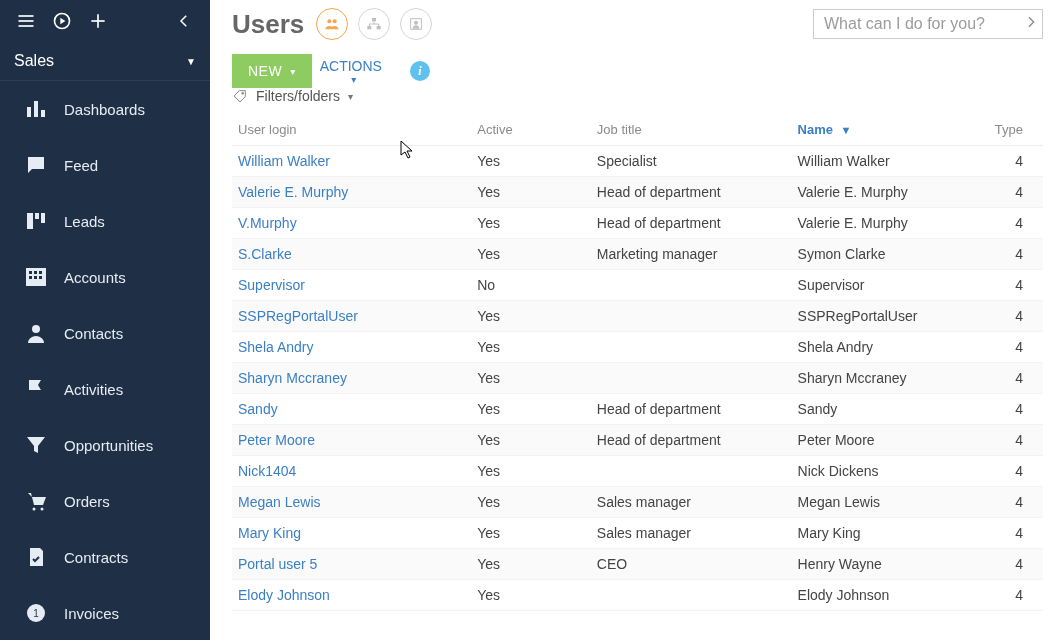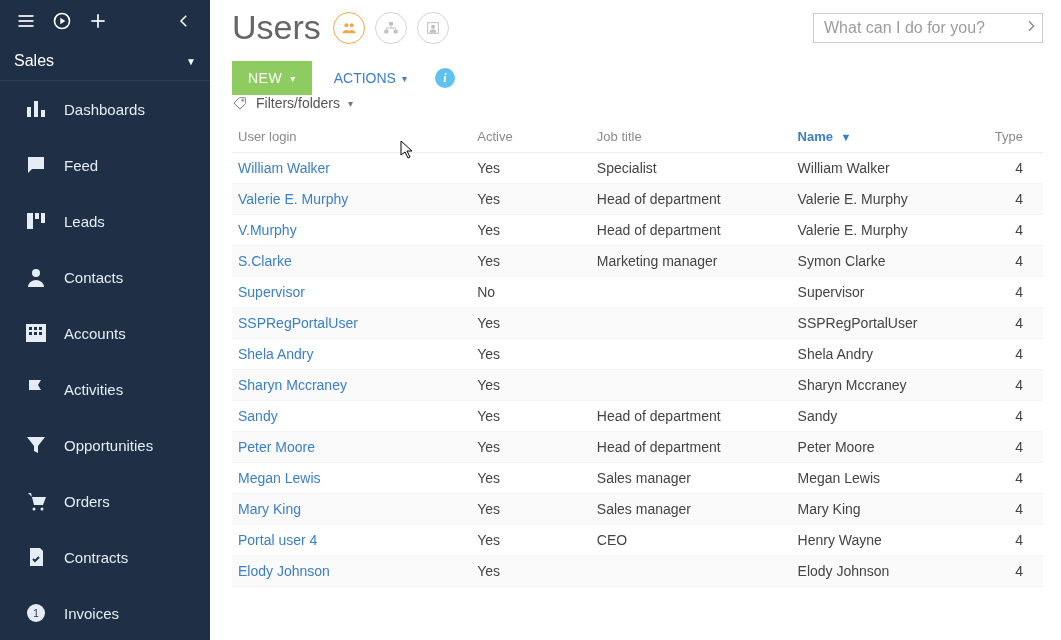--- a/index.html
+++ b/index.html
@@ -9,33 +9,33 @@
   .top-icons { display: flex; align-items: center; height: 42px; padding: 0 8px; }
   .top-icons .ticon { width: 36px; height: 36px; display:flex; align-items:center; justify-content:center; color:#fff; cursor:pointer; }
   .top-icons .ticon:last-child { margin-left:auto; }
   .section-select { display:flex; align-items:center; justify-content:space-between; padding: 10px 14px; font-size:16px; color:#fff; cursor:pointer; border-bottom: 1px solid #2e4058; }
   .nav { flex:1; overflow:auto; }
   .nav-item { display:flex; align-items:center; height:56px; padding:0 24px; color:#e6ecf3; cursor:pointer; font-size:15px; }
   .nav-icon-wrap { width:40px; display:flex; justify-content:flex-start; }
   .nav-icon-wrap svg { width:24px; height:24px; fill:#e6ecf3; }
   .main { flex:1; display:flex; flex-direction:column; padding: 8px 18px 0 22px; overflow:hidden; }
   .header-row { display:flex; align-items:center; }
-  .page-title { font-size:34px; font-weight:400; color:#666; margin-right:12px; }
+  .page-title { font-size:26px; font-weight:700; color:#666; margin-right:12px; }
   .circle-btn { width:32px; height:32px; border:1px solid #d6d6d6; border-radius:50%; display:flex; align-items:center; justify-content:center; margin-right:10px; cursor:pointer; }
   .circle-btn.active { border-color:#f4a64b; }
   .circle-btn svg { width:16px; height:16px; fill:#bfbfbf; }
   .circle-btn.active svg { fill:#f4a64b; }
   .search-wrap { margin-left:auto; position:relative; }
   .search-input { width:230px; height:30px; border:1px solid #ccc; padding:0 28px 0 10px; font-size:16px; color:#555; }
   .search-input::placeholder { color:#9c9c9c; }
   .search-send { position:absolute; right:4px; top:5px; color:#777; cursor:pointer; }
   .action-row { display:flex; align-items:center; margin-top:14px; }
   .new-btn { background:#8ecb60; color:#fff; border:none; height:32px; padding:17px 16px; font-size:14px; font-weight:500; letter-spacing:0.5px; cursor:pointer; display:flex; align-items:center; }
   .new-btn .caret { margin-left:8px; }
-  .actions-link { color:#3b7fc4; font-size:14px; margin-left:22px; cursor:pointer; display:flex; align-items:center; }
+  .actions-link { color:#3b7fc4; font-size:14px; margin-left:8px; cursor:pointer; display:flex; align-items:center;flex-direction:column; }
   .actions-link .caret { margin-left:6px; color:#3b7fc4; }
   .info-btn { width:20px; height:20px; border-radius:50%; background:#5fc2ee; color:#fff; display:flex; align-items:center; justify-content:center; font-style:italic; font-weight:bold; font-size:12px; margin-left:28px; cursor:pointer; font-family:Georgia,serif; }
   .filters-row { display:flex; align-items:center; color:#555; font-size:14px; cursor:pointer; }
   .filters-row svg { width:16px; height:16px; stroke:#888; fill:none; margin-right:8px; }
   .filters-row .caret { margin-left:8px; color:#777; }
   .table-wrap { margin-top:10px; flex:1; overflow:hidden; }
   table { width:100%; border-collapse:collapse; table-layout:fixed; }
   thead th { text-align:left; font-weight:400; font-size:13px; color:#8a8a8a; padding:8px 6px; border-bottom:1px solid #eee; }
   thead th.sortable { color:#3b7fc4; cursor:pointer;font-weight:bold; }
   tbody td { padding:7px 6px; font-size:14px; border-bottom:1px solid #f3f3f3; color:#444; overflow:hidden; white-space:nowrap; text-overflow:ellipsis; }
@@ -111,39 +111,39 @@
               <rect x="3" y="4" width="6" height="16"></rect>
               <rect x="11" y="4" width="4" height="6"></rect>
               <rect x="17" y="4" width="4" height="10"></rect>
             </svg>
           </span>
         <span>Leads</span>
       </div>
       <div class="nav-item">
         <span class="nav-icon-wrap">
             <svg viewBox="0 0 24 24">
-              <circle cx="12" cy="8" r="4"></circle>
-              <path d="M4 22c0-4 4-7 8-7s8 3 8 7z"></path>
-            </svg>
-          </span>
-        <span>Contacts</span>
-      </div>
-      <div class="nav-item">
-        <span class="nav-icon-wrap">
-            <svg viewBox="0 0 24 24">
               <rect x="2" y="3" width="20" height="18"></rect>
               <rect x="5" y="6" width="3" height="3" fill="#1f2f46"></rect>
               <rect x="10" y="6" width="3" height="3" fill="#1f2f46"></rect>
               <rect x="15" y="6" width="3" height="3" fill="#1f2f46"></rect>
               <rect x="5" y="11" width="3" height="3" fill="#1f2f46"></rect>
               <rect x="10" y="11" width="3" height="3" fill="#1f2f46"></rect>
               <rect x="15" y="11" width="3" height="3" fill="#1f2f46"></rect>
             </svg>
           </span>
         <span>Accounts</span>
+      </div>
+      <div class="nav-item">
+        <span class="nav-icon-wrap">
+            <svg viewBox="0 0 24 24">
+              <circle cx="12" cy="8" r="4"></circle>
+              <path d="M4 22c0-4 4-7 8-7s8 3 8 7z"></path>
+            </svg>
+          </span>
+        <span>Contacts</span>
       </div>
       <div class="nav-item">
         <span class="nav-icon-wrap">
             <svg viewBox="0 0 24 24">
               <path d="M5 3v18M5 3h12l-3 5 3 5H5"></path>
             </svg>
           </span>
         <span>Activities</span>
       </div>
       <div class="nav-item">
@@ -327,35 +327,42 @@
               <td class="col-type">4</td>
             </tr>
             <tr>
               <td class="link">Peter Moore</td>
               <td>Yes</td>
               <td>Head of department</td>
               <td>Peter Moore</td>
               <td class="col-type">4</td>
             </tr>
             <tr>
+              <td class="link">Nick1404</td>
+              <td>Yes</td>
+              <td></td>
+              <td>Nick Dickens</td>
+              <td class="col-type">4</td>
+            </tr>
+            <tr>
               <td class="link">Megan Lewis</td>
               <td>Yes</td>
               <td>Sales manager</td>
               <td>Megan Lewis</td>
               <td class="col-type">4</td>
             </tr>
             <tr>
               <td class="link">Mary King</td>
               <td>Yes</td>
               <td>Sales manager</td>
               <td>Mary King</td>
               <td class="col-type">4</td>
             </tr>
             <tr>
-              <td class="link">Portal user 4</td>
+              <td class="link">Portal user 5</td>
               <td>Yes</td>
               <td>CEO</td>
               <td>Henry Wayne</td>
               <td class="col-type">4</td>
             </tr>
             <tr>
               <td class="link">Elody Johnson</td>
               <td>Yes</td>
               <td></td>
               <td>Elody Johnson</td>

